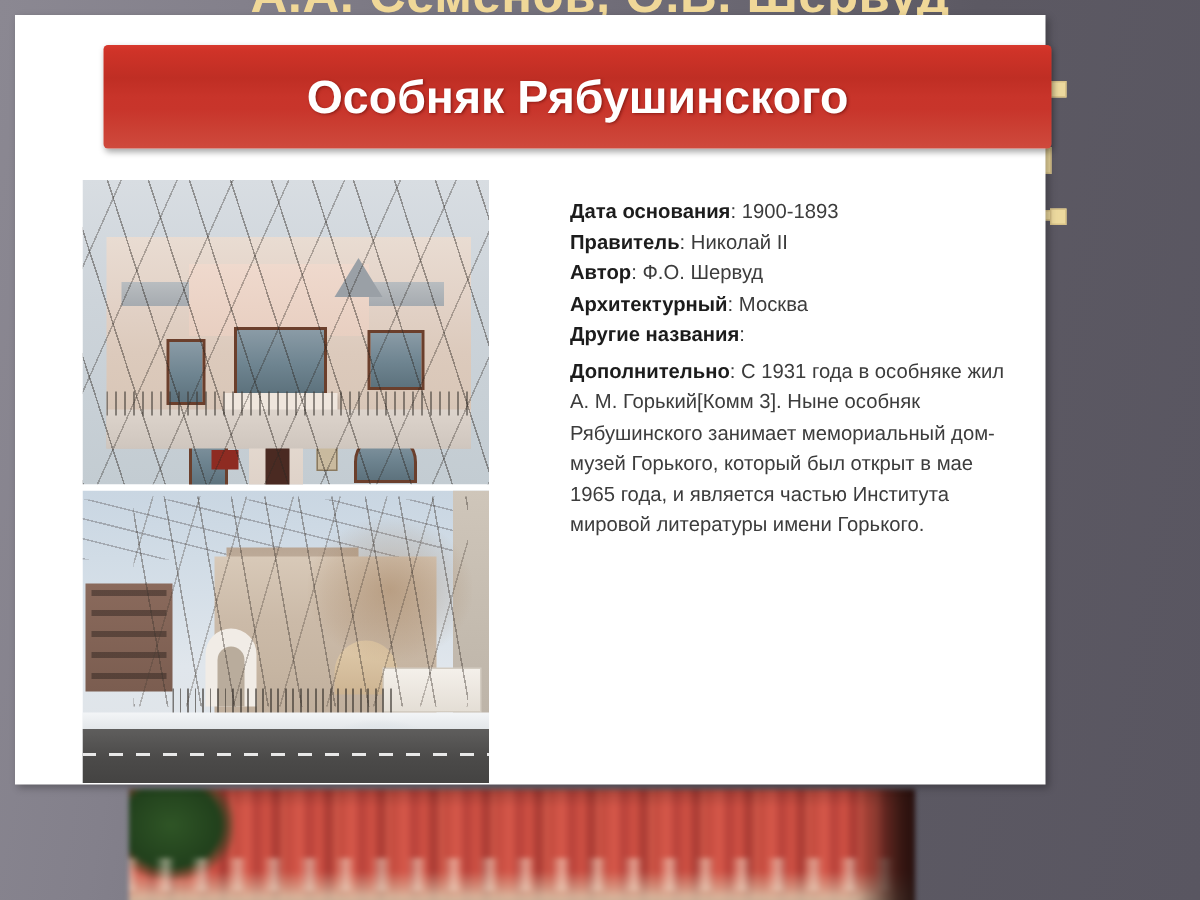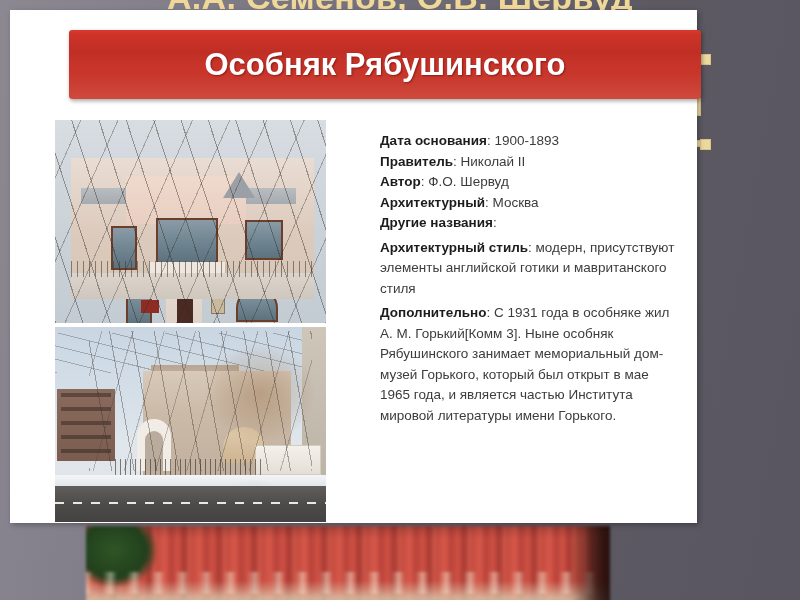--- a/index.html
+++ b/index.html
@@ -420,23 +420,20 @@
       </div>
 
       <div class="row">
         <span class="lbl">Архитектурный</span><span class="val">: </span><span class="val">Москва</span>
       </div>
 
       <div class="row">
         <span class="lbl">Другие названия</span><span class="val">:</span><span class="val"></span>
       </div>
 
-      <div class="row para">
-        <span class="lbl">Архитектурный стиль</span><span class="val">: </span><span class="val">модерн, присутствуют элементы английской готики и мавританского стиля</span>
-      </div>
 
       <div class="row para">
         <span class="lbl">Дополнительно</span><span class="val">: </span><span class="val">С 1931 года в особняке жил А. М. Горький[Комм 3]. Ныне особняк Рябушинского занимает мемориальный дом-музей Горького, который был открыт в мае 1965 года, и является частью Института мировой литературы имени Горького.</span>
       </div>
 
     </div>
   </div>
 </div>
 
 </body></html>

